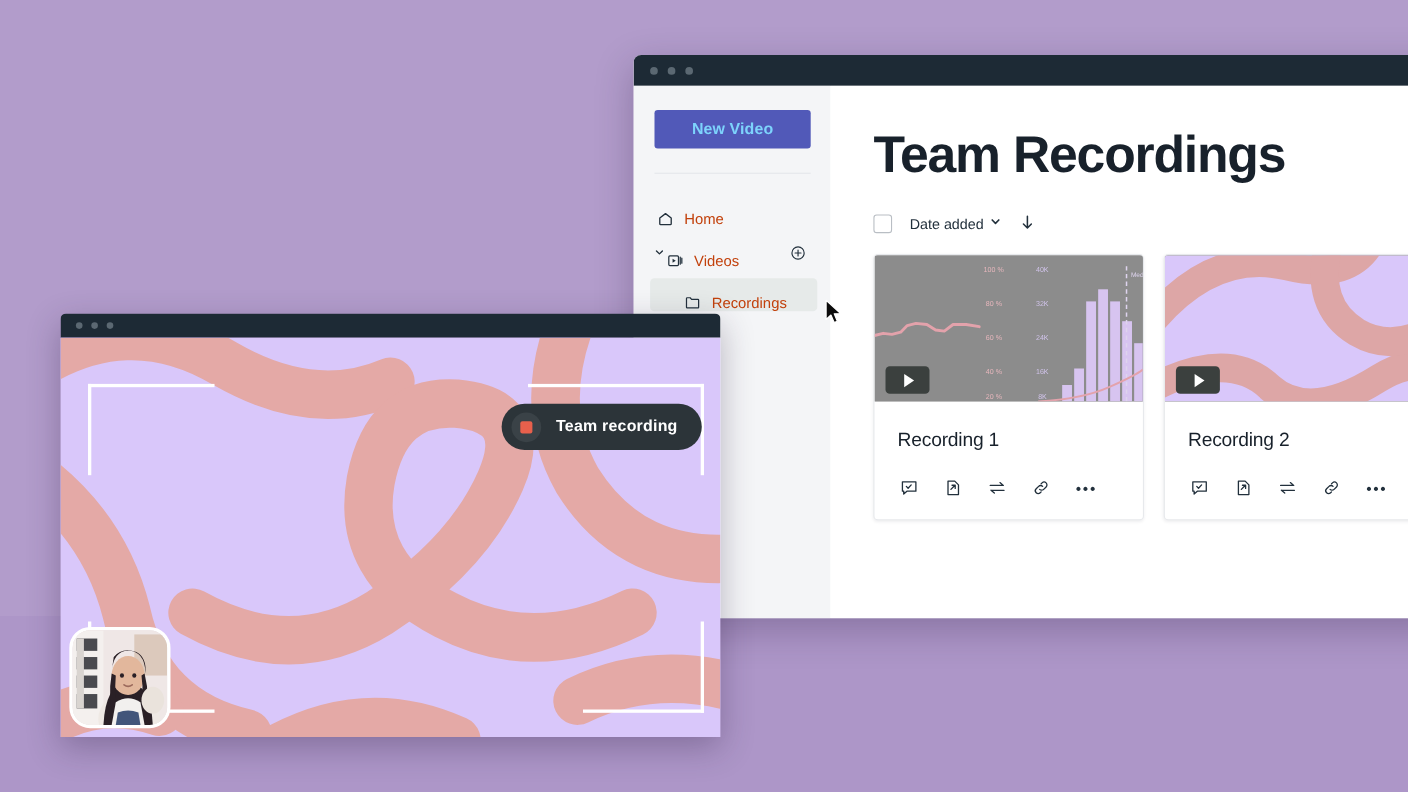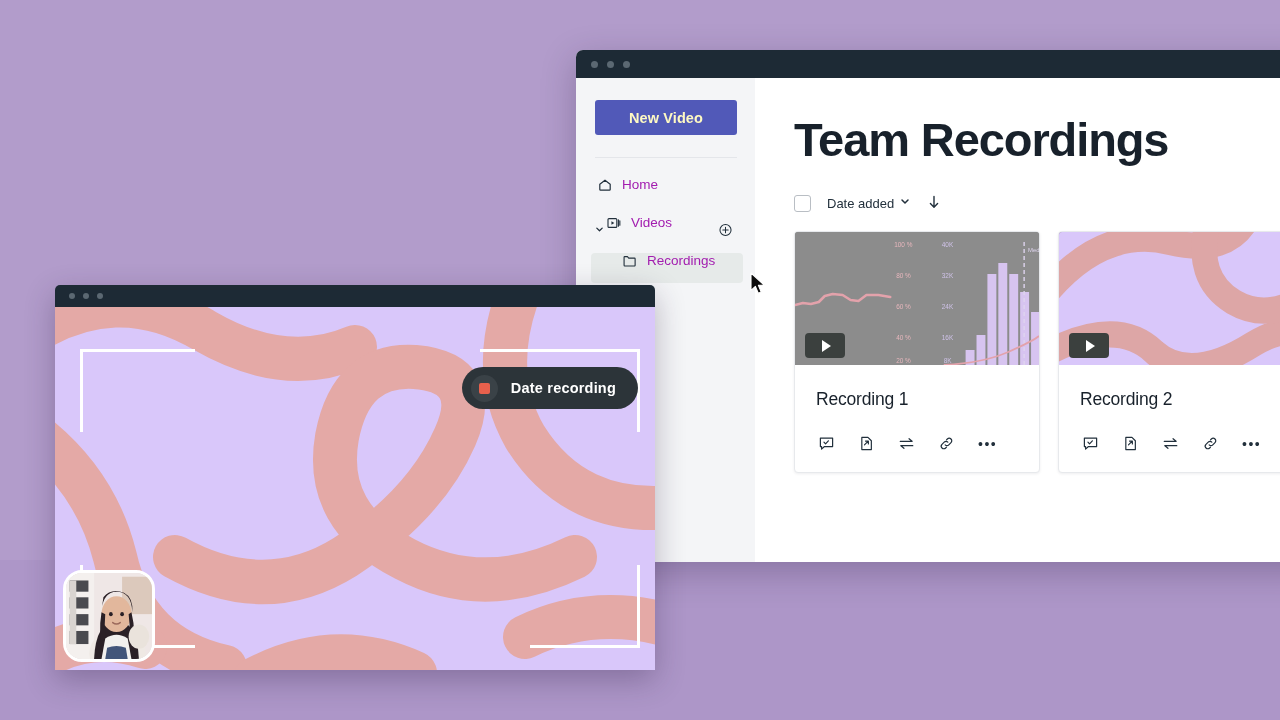--- a/index.html
+++ b/index.html
@@ -46,39 +46,39 @@
   .sidebar {
     width: 179px;
     background: #f4f5f7;
     padding: 22px 16px 0 19px;
     flex: 0 0 179px;
   }
   .new-video-btn {
     display: block;
     width: 142px; height: 35px;
     background: #5159b8;
-    color: #fef9c3;
+    color: #7dd3fc;
     border: none;
     border-radius: 3px;
     font-size: 14.5px;
     font-weight: bold;
     letter-spacing: .1px;
     cursor: pointer;
   }
   .sb-divider {
     margin: 22px 0 0 0;
     border-top: 1px solid #e4e6ea;
     width: 142px;
   }
   .nav { margin-top: 19px; }
   .nav-row {
-    display: flex; align-items: flex-start;
+    display: flex; align-items: flex-end;
     height: 30px;
     gap: 9px;
-    color: #a21caf;
+    color: #c2410c;
     font-size: 13.5px;
     border-radius: 4px;
     padding-left: 2px;
     cursor: pointer;
     position: relative;
   }
   .nav-row.indent { padding-left: 27px; }
   .nav-row.selected {
     background: #e6eae9;
     margin-left: -4px;
@@ -475,21 +475,21 @@
 
       <div class="bracket br-tl"></div>
       <div class="bracket br-tr"></div>
       <div class="bracket br-bl"></div>
       <div class="bracket br-br"></div>
 
       <div class="stop-pill">
         <span class="recdot">
             <i></i>
           </span>
-        <span>Date recording</span>
+        <span>Team recording</span>
       </div>
 
       <div class="webcam">
         <svg viewBox="0 0 92 92">
           <rect width="92" height="92" fill="#efe7e6"></rect>
           <rect x="0" y="0" width="30" height="92" fill="#f4f0ee"></rect>
           <g fill="#4a4a4f">
             <rect x="4" y="8" width="20" height="12"></rect>
             <rect x="4" y="26" width="20" height="12"></rect>
             <rect x="4" y="44" width="20" height="12"></rect>

